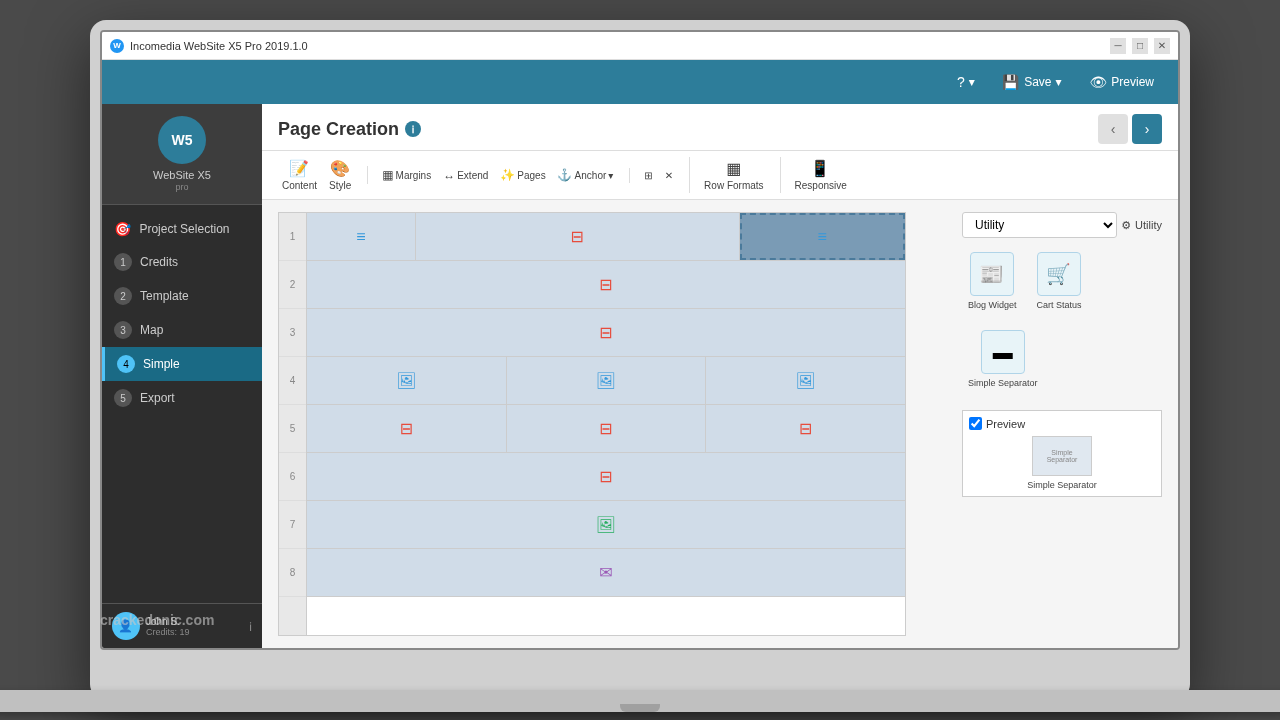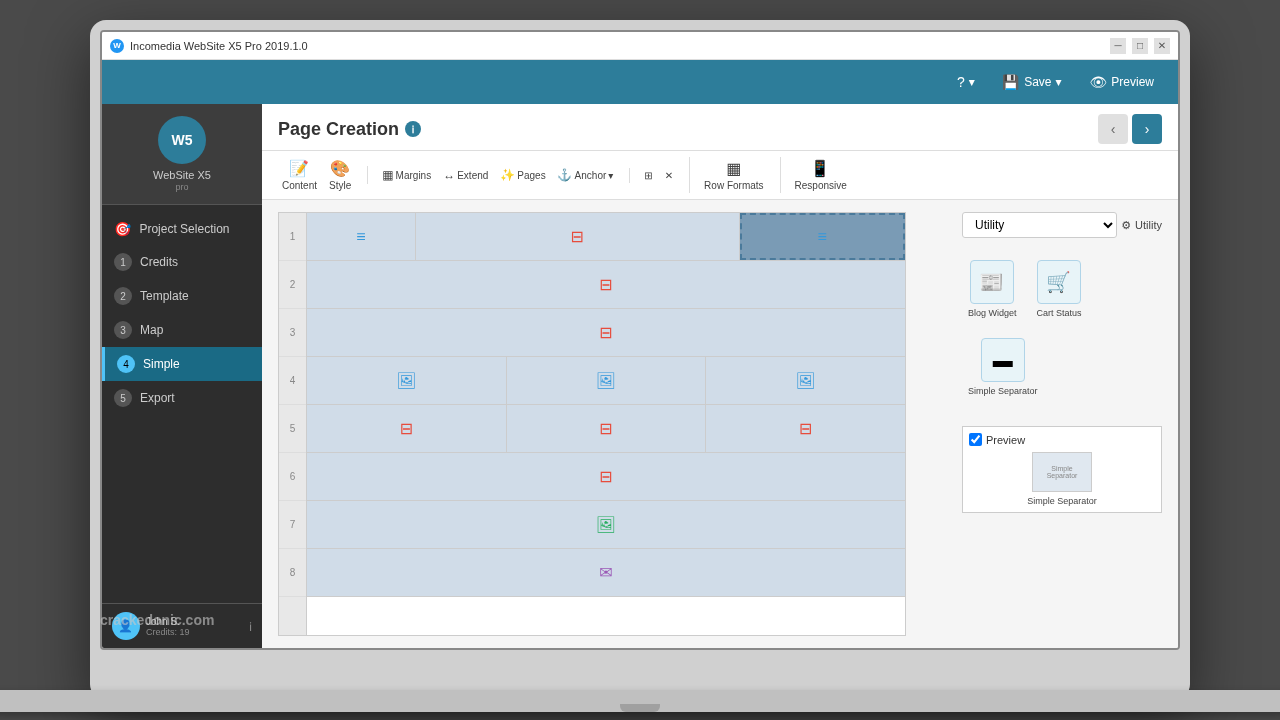--- a/index.html
+++ b/index.html
@@ -338,21 +338,21 @@
     .cell-icon.red { color: #e74c3c; }
     .cell-icon.blue { color: #3498db; }
     .cell-icon.green { color: #27ae60; }
     .cell-icon.purple { color: #9b59b6; }
 
     
     .widget-panel {
       width: 200px;
       display: flex;
       flex-direction: column;
-      gap: 16px;
+      gap: 8px;
       margin-left: 44px;
     }
 
     .widget-dropdown-row {
       display: flex; align-items: center; gap: 4px;
     }
     .widget-dropdown {
       flex: 1;
       padding: 4px 8px;
       font-size: 12px;

